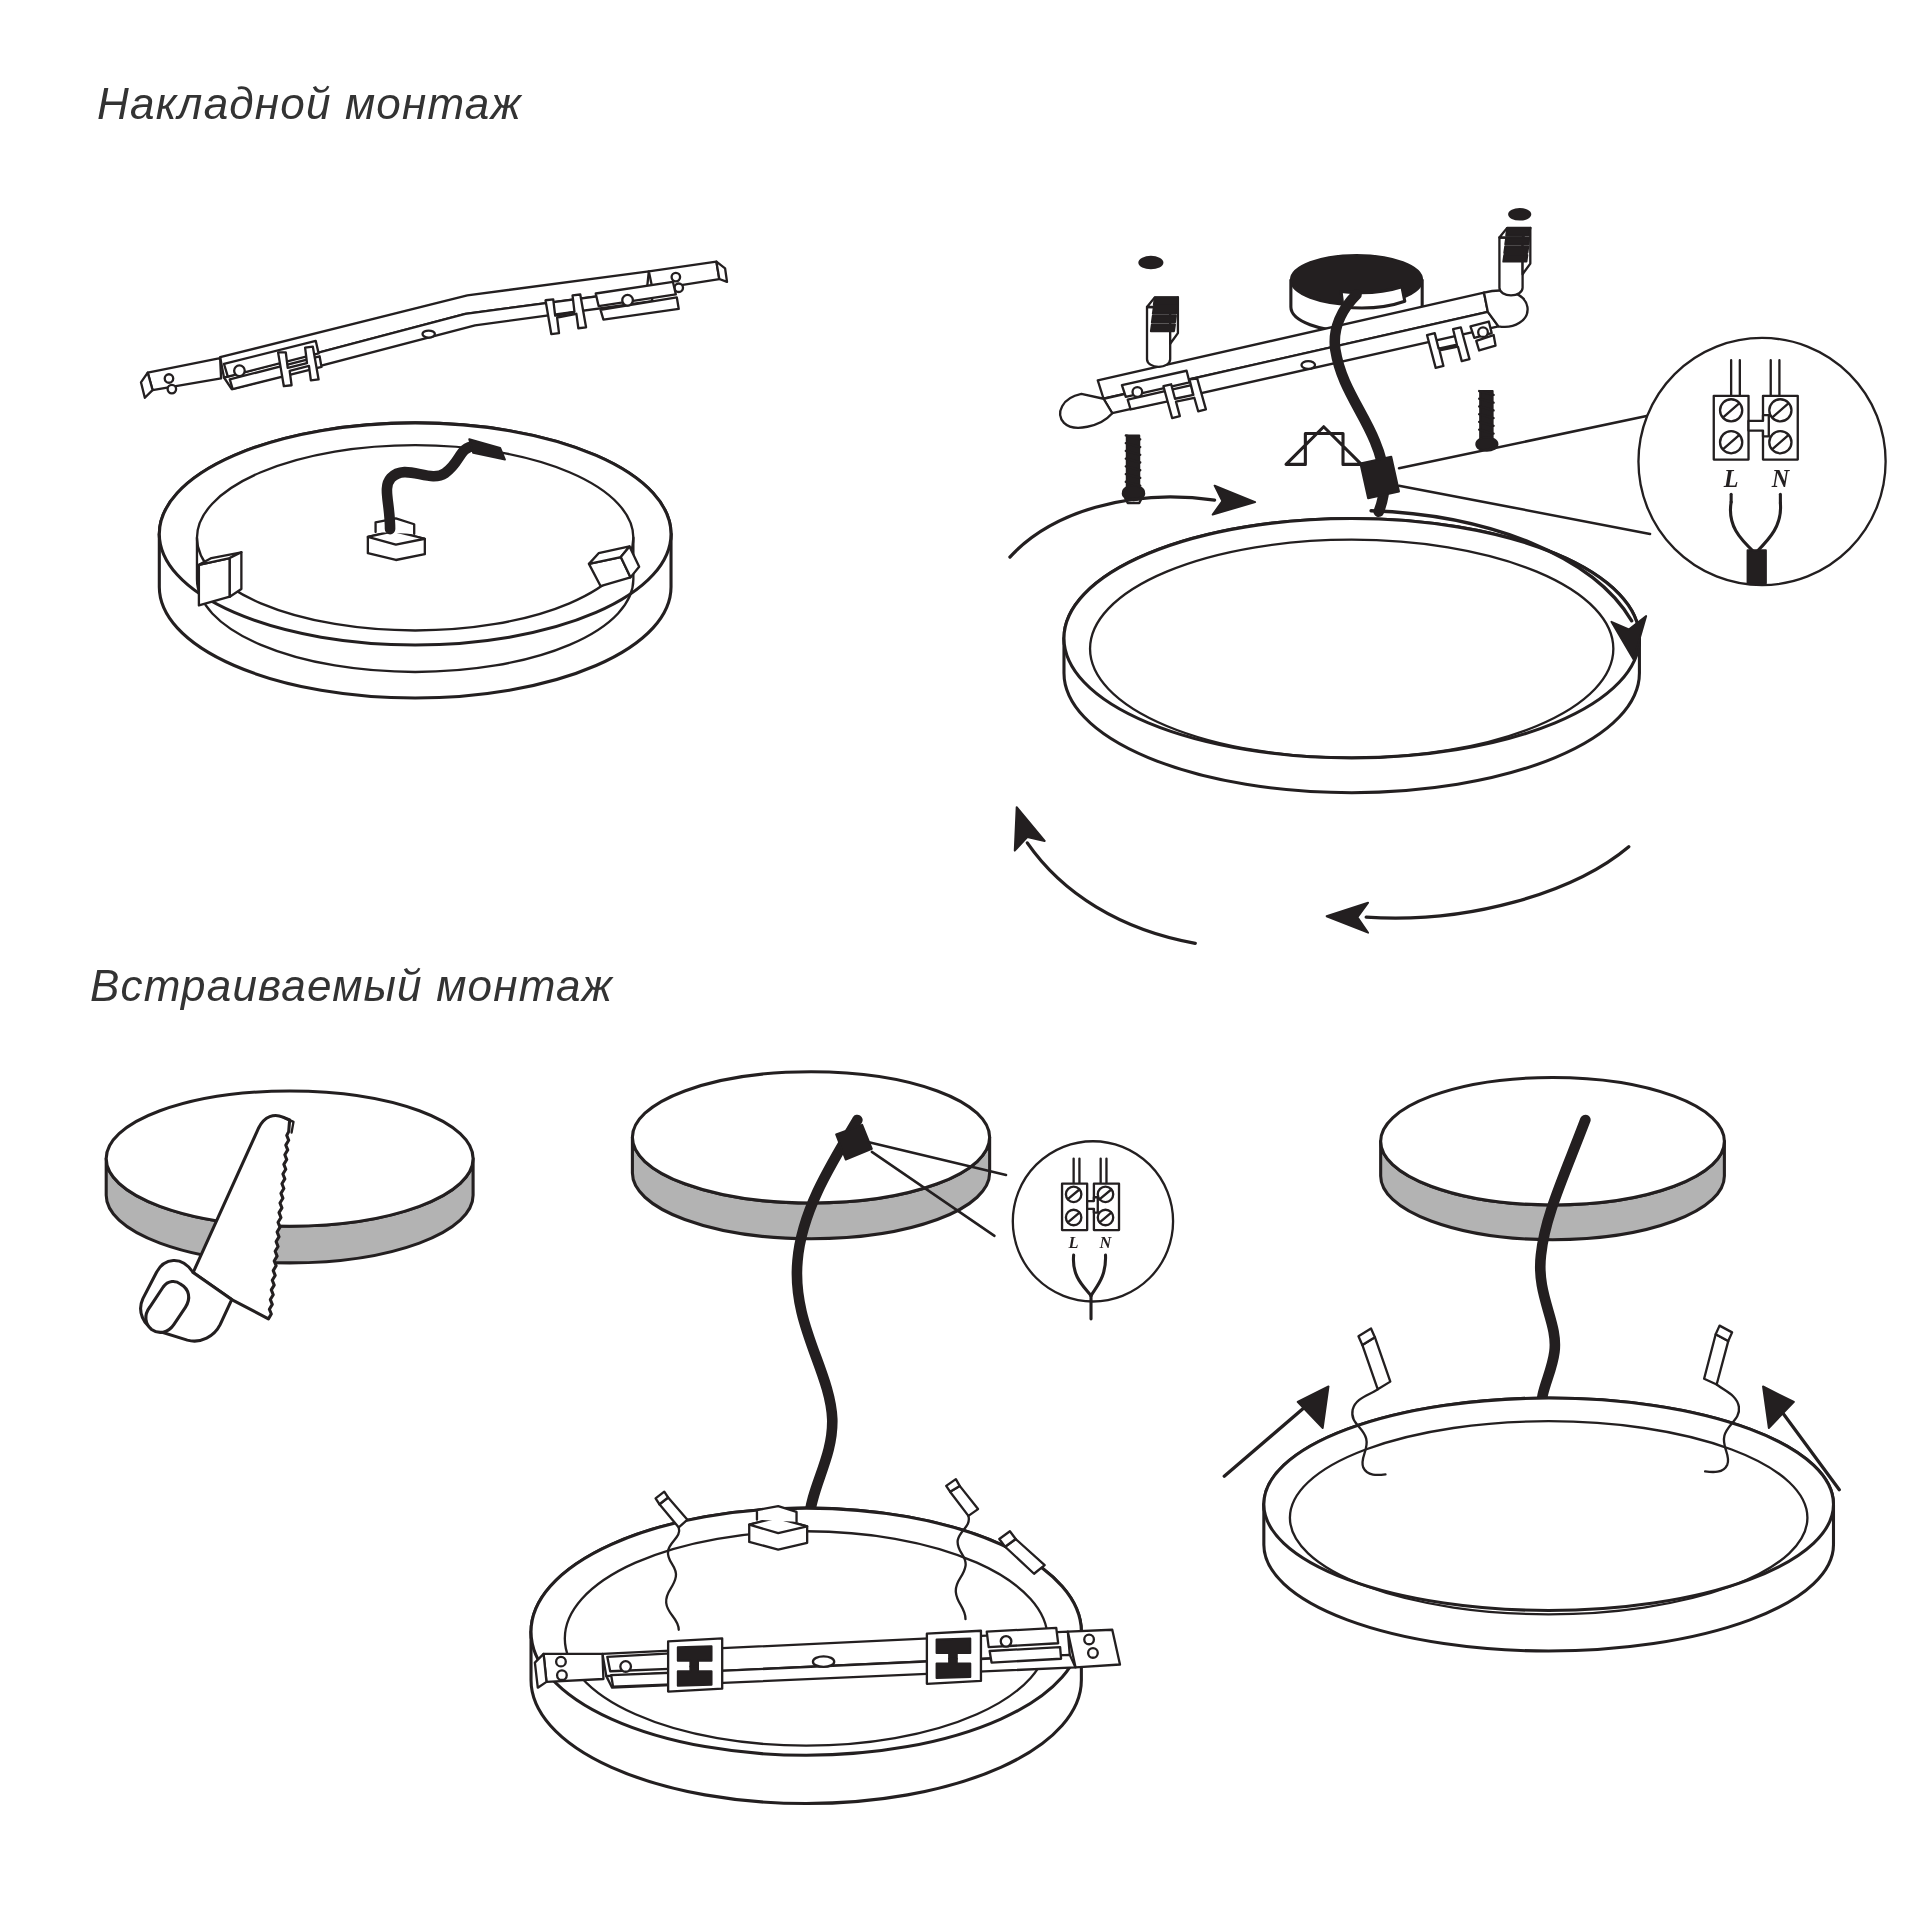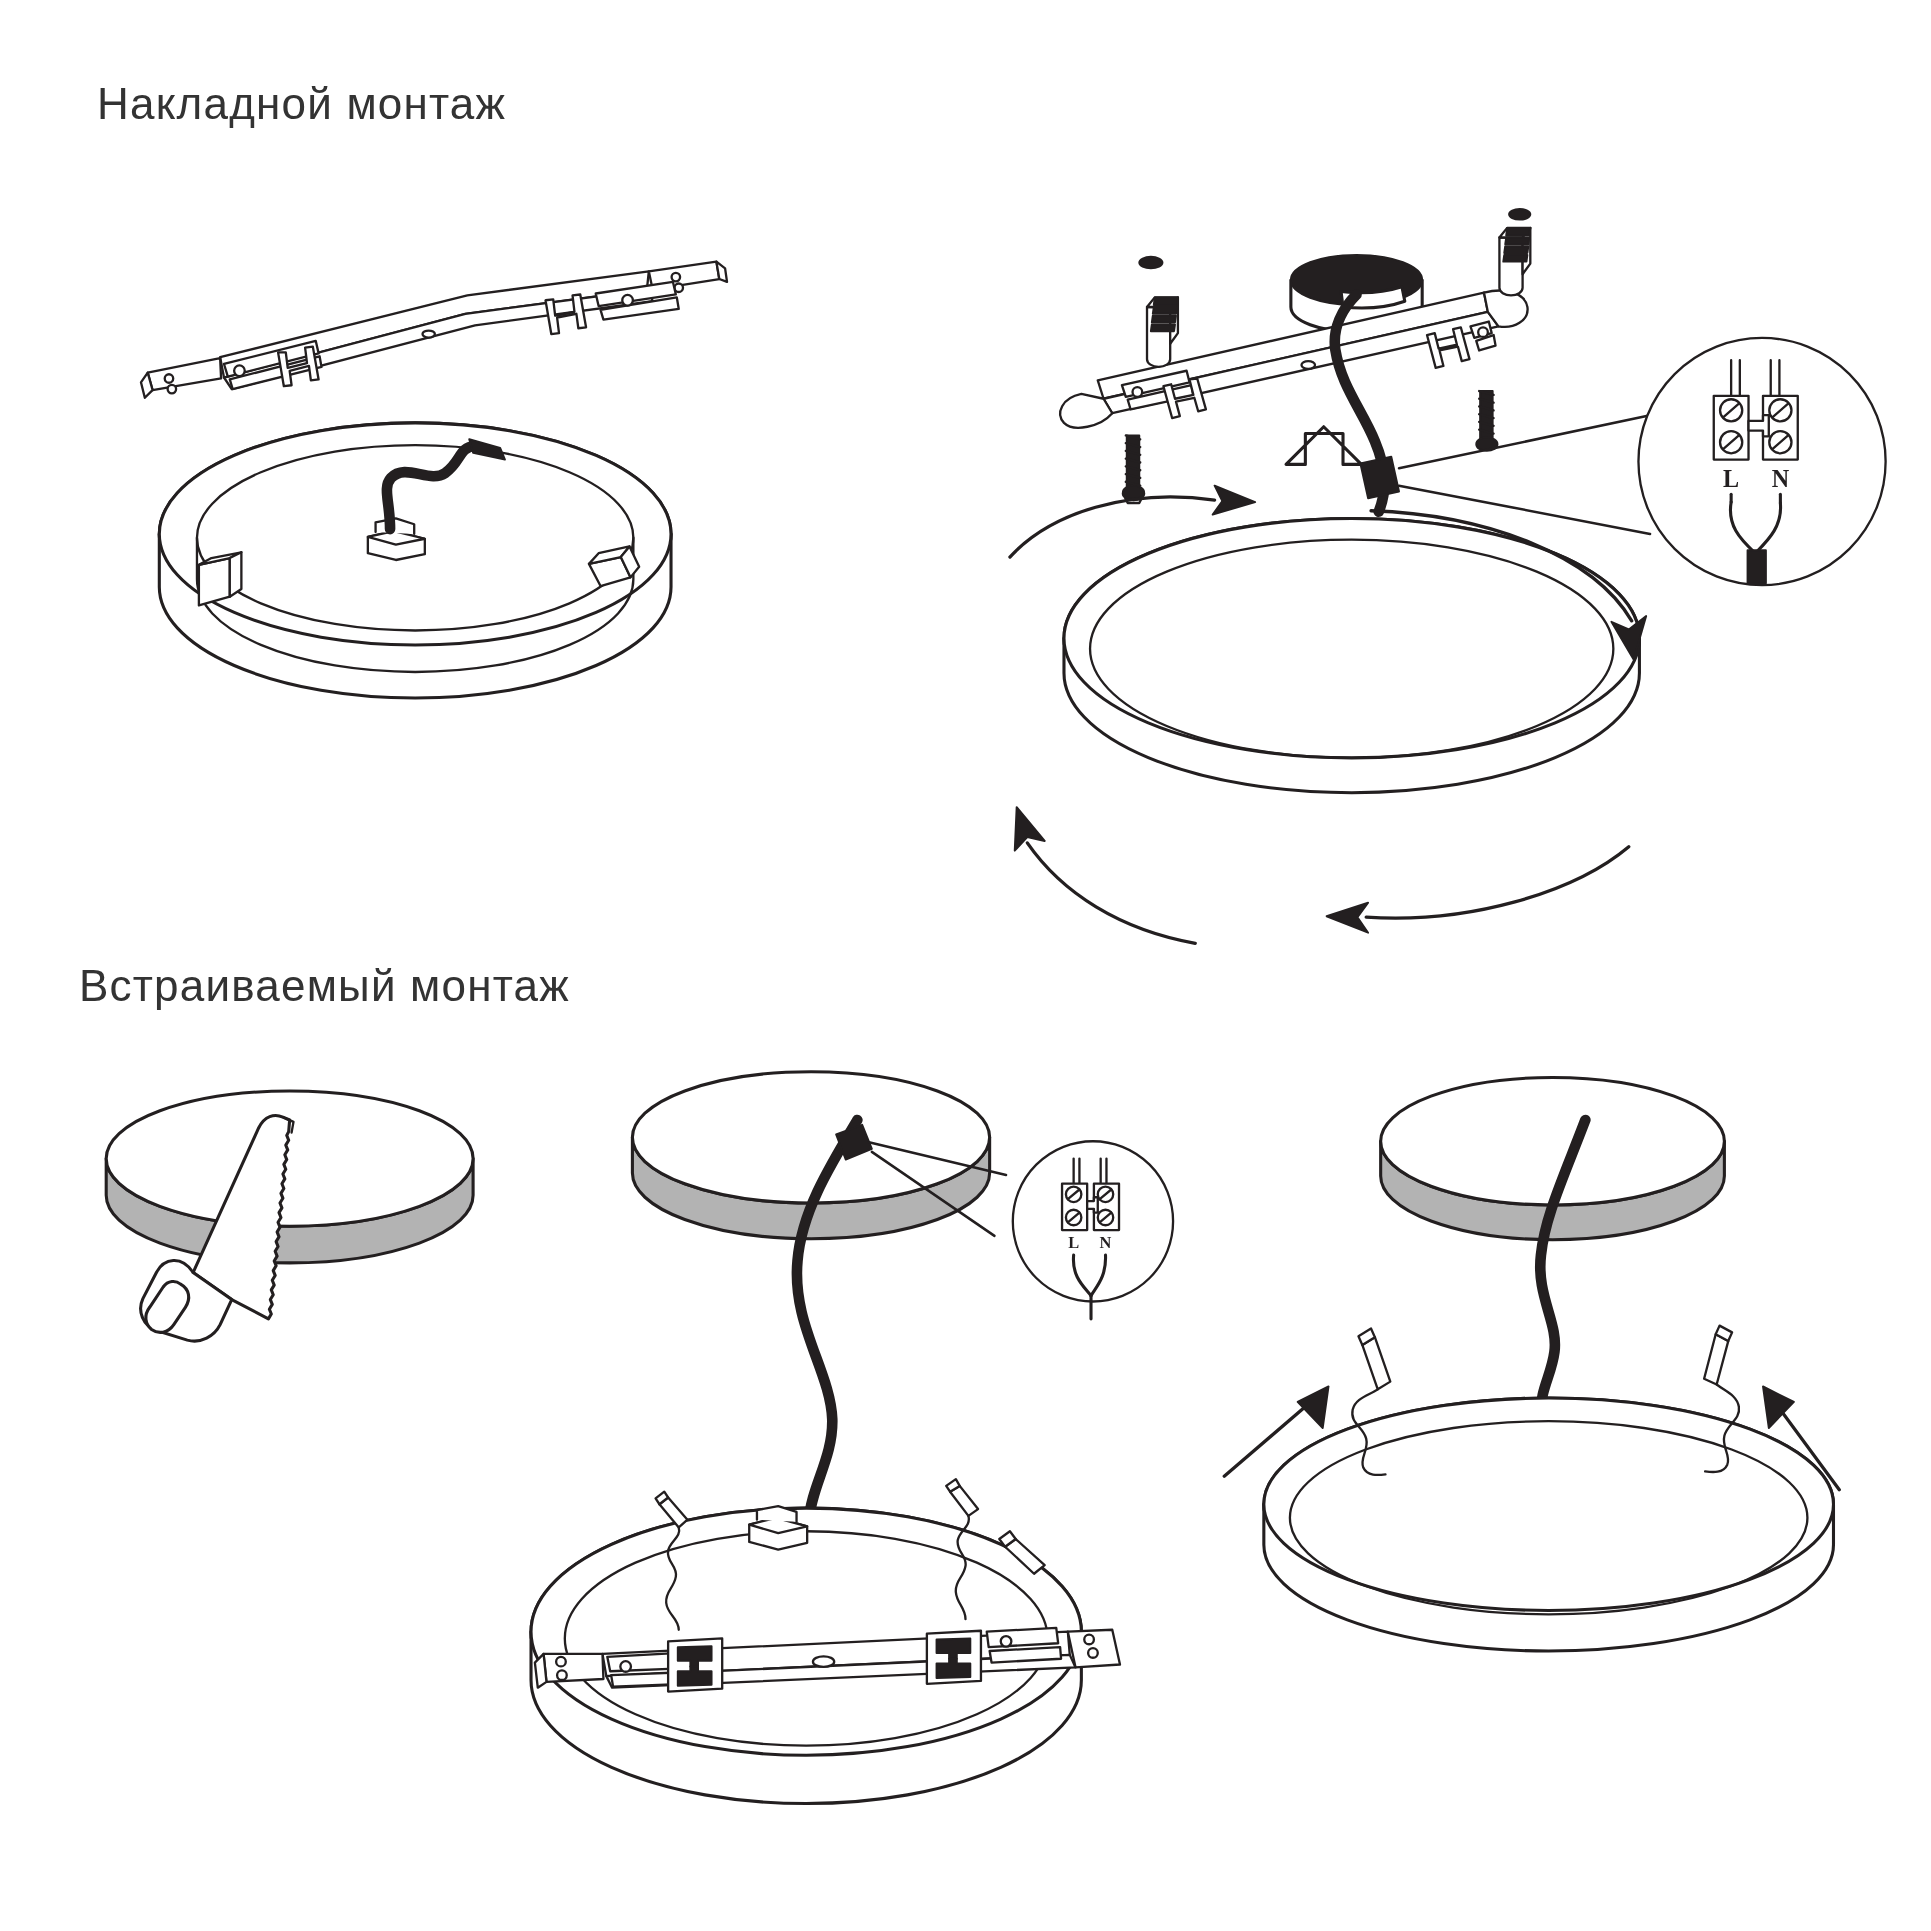--- a/index.html
+++ b/index.html
@@ -13,32 +13,33 @@
     font-family: "Liberation Sans", sans-serif;
     position: relative;
     overflow: hidden;
   }
   #sheet {
     position: absolute;
     left: 0; top: 0;
     width: 1931px;
     height: 1931px;
     background: #ffffff;
+    font-style: italic;
   }
   .heading {
     position: absolute;
     font-family: "Liberation Sans", sans-serif;
     font-weight: 400;
     font-size: 44px;
     letter-spacing: 1.2px;
     color: #333333;
     white-space: nowrap;
   }
   #heading-surface { left: 97px; top: 79px; }
-  #heading-recessed { left: 79px; top: 961px; }
+  #heading-recessed { left: 90px; top: 961px; }
 
   svg { display: block; }
   .ln { fill: none; stroke: #231f20; stroke-width: 3.2; stroke-linecap: round; stroke-linejoin: round; }
   .ln-thin { fill: none; stroke: #231f20; stroke-width: 2.4; stroke-linecap: round; stroke-linejoin: round; }
   .ln-w { fill: #ffffff; stroke: #231f20; stroke-width: 3.2; stroke-linejoin: round; stroke-linecap: round; }
   .ln-w-thin { fill: #ffffff; stroke: #231f20; stroke-width: 2.4; stroke-linejoin: round; stroke-linecap: round; }
   .fill-dark { fill: #231f20; stroke: #231f20; stroke-width: 2; stroke-linejoin: round; }
   .grey { fill: #b3b3b3; stroke: #231f20; stroke-width: 3.2; stroke-linejoin: round; }
   .cable { fill: none; stroke: #231f20; stroke-width: 11; stroke-linecap: round; stroke-linejoin: round; }
   .arrow-ln { fill: none; stroke: #231f20; stroke-width: 3.4; stroke-linecap: round; }

